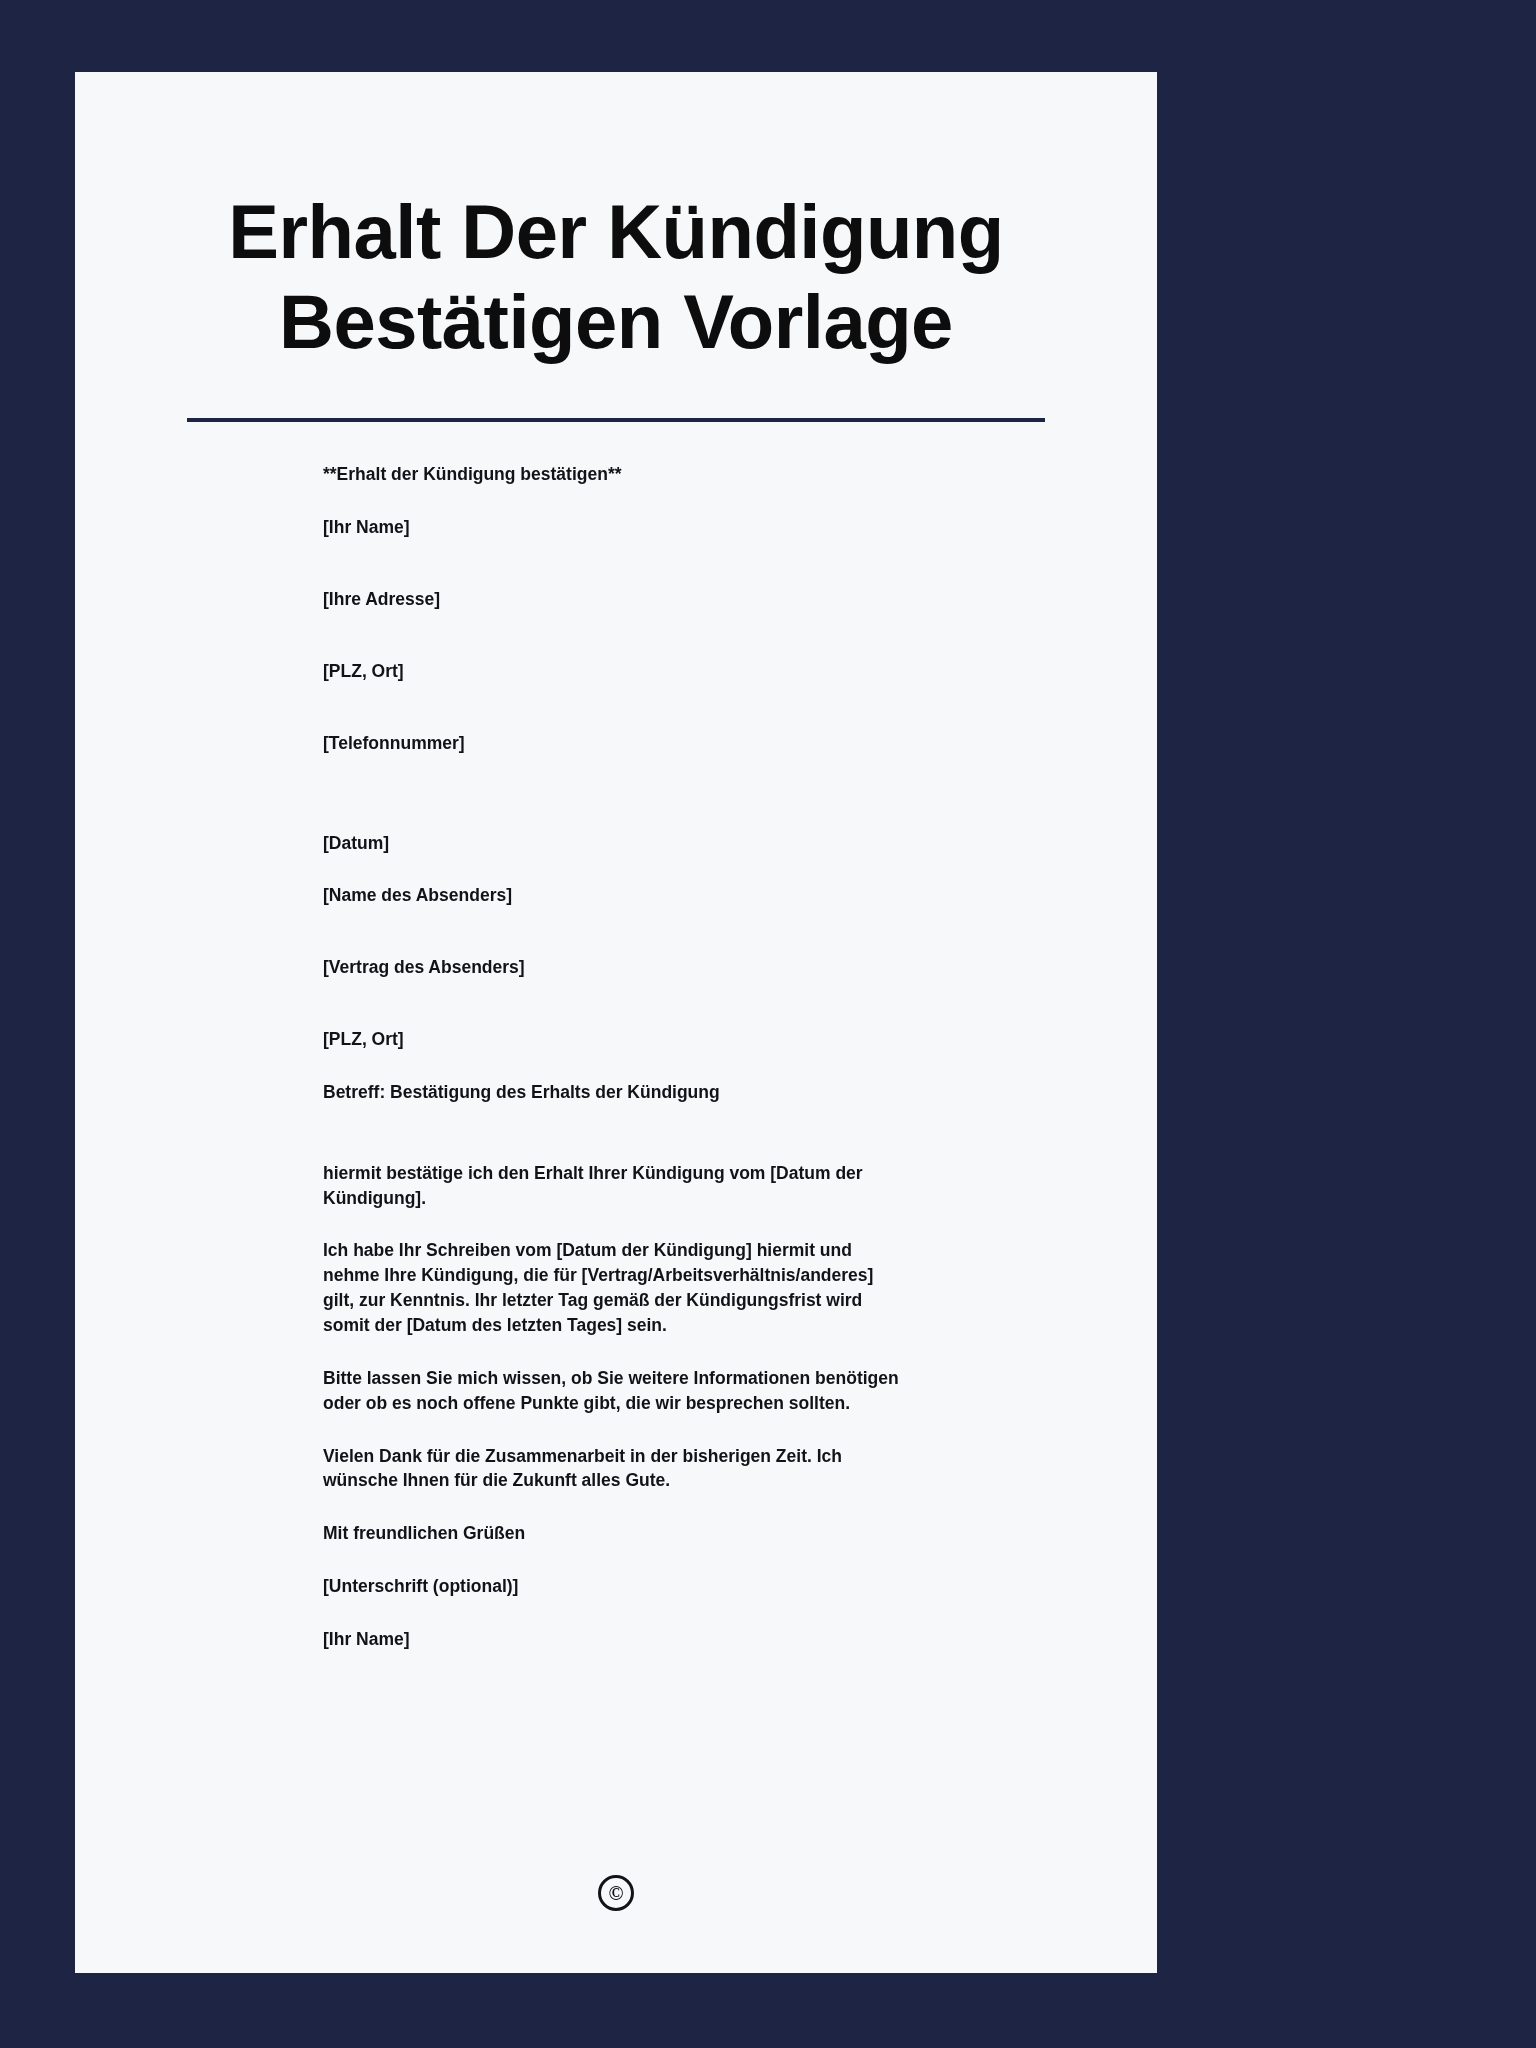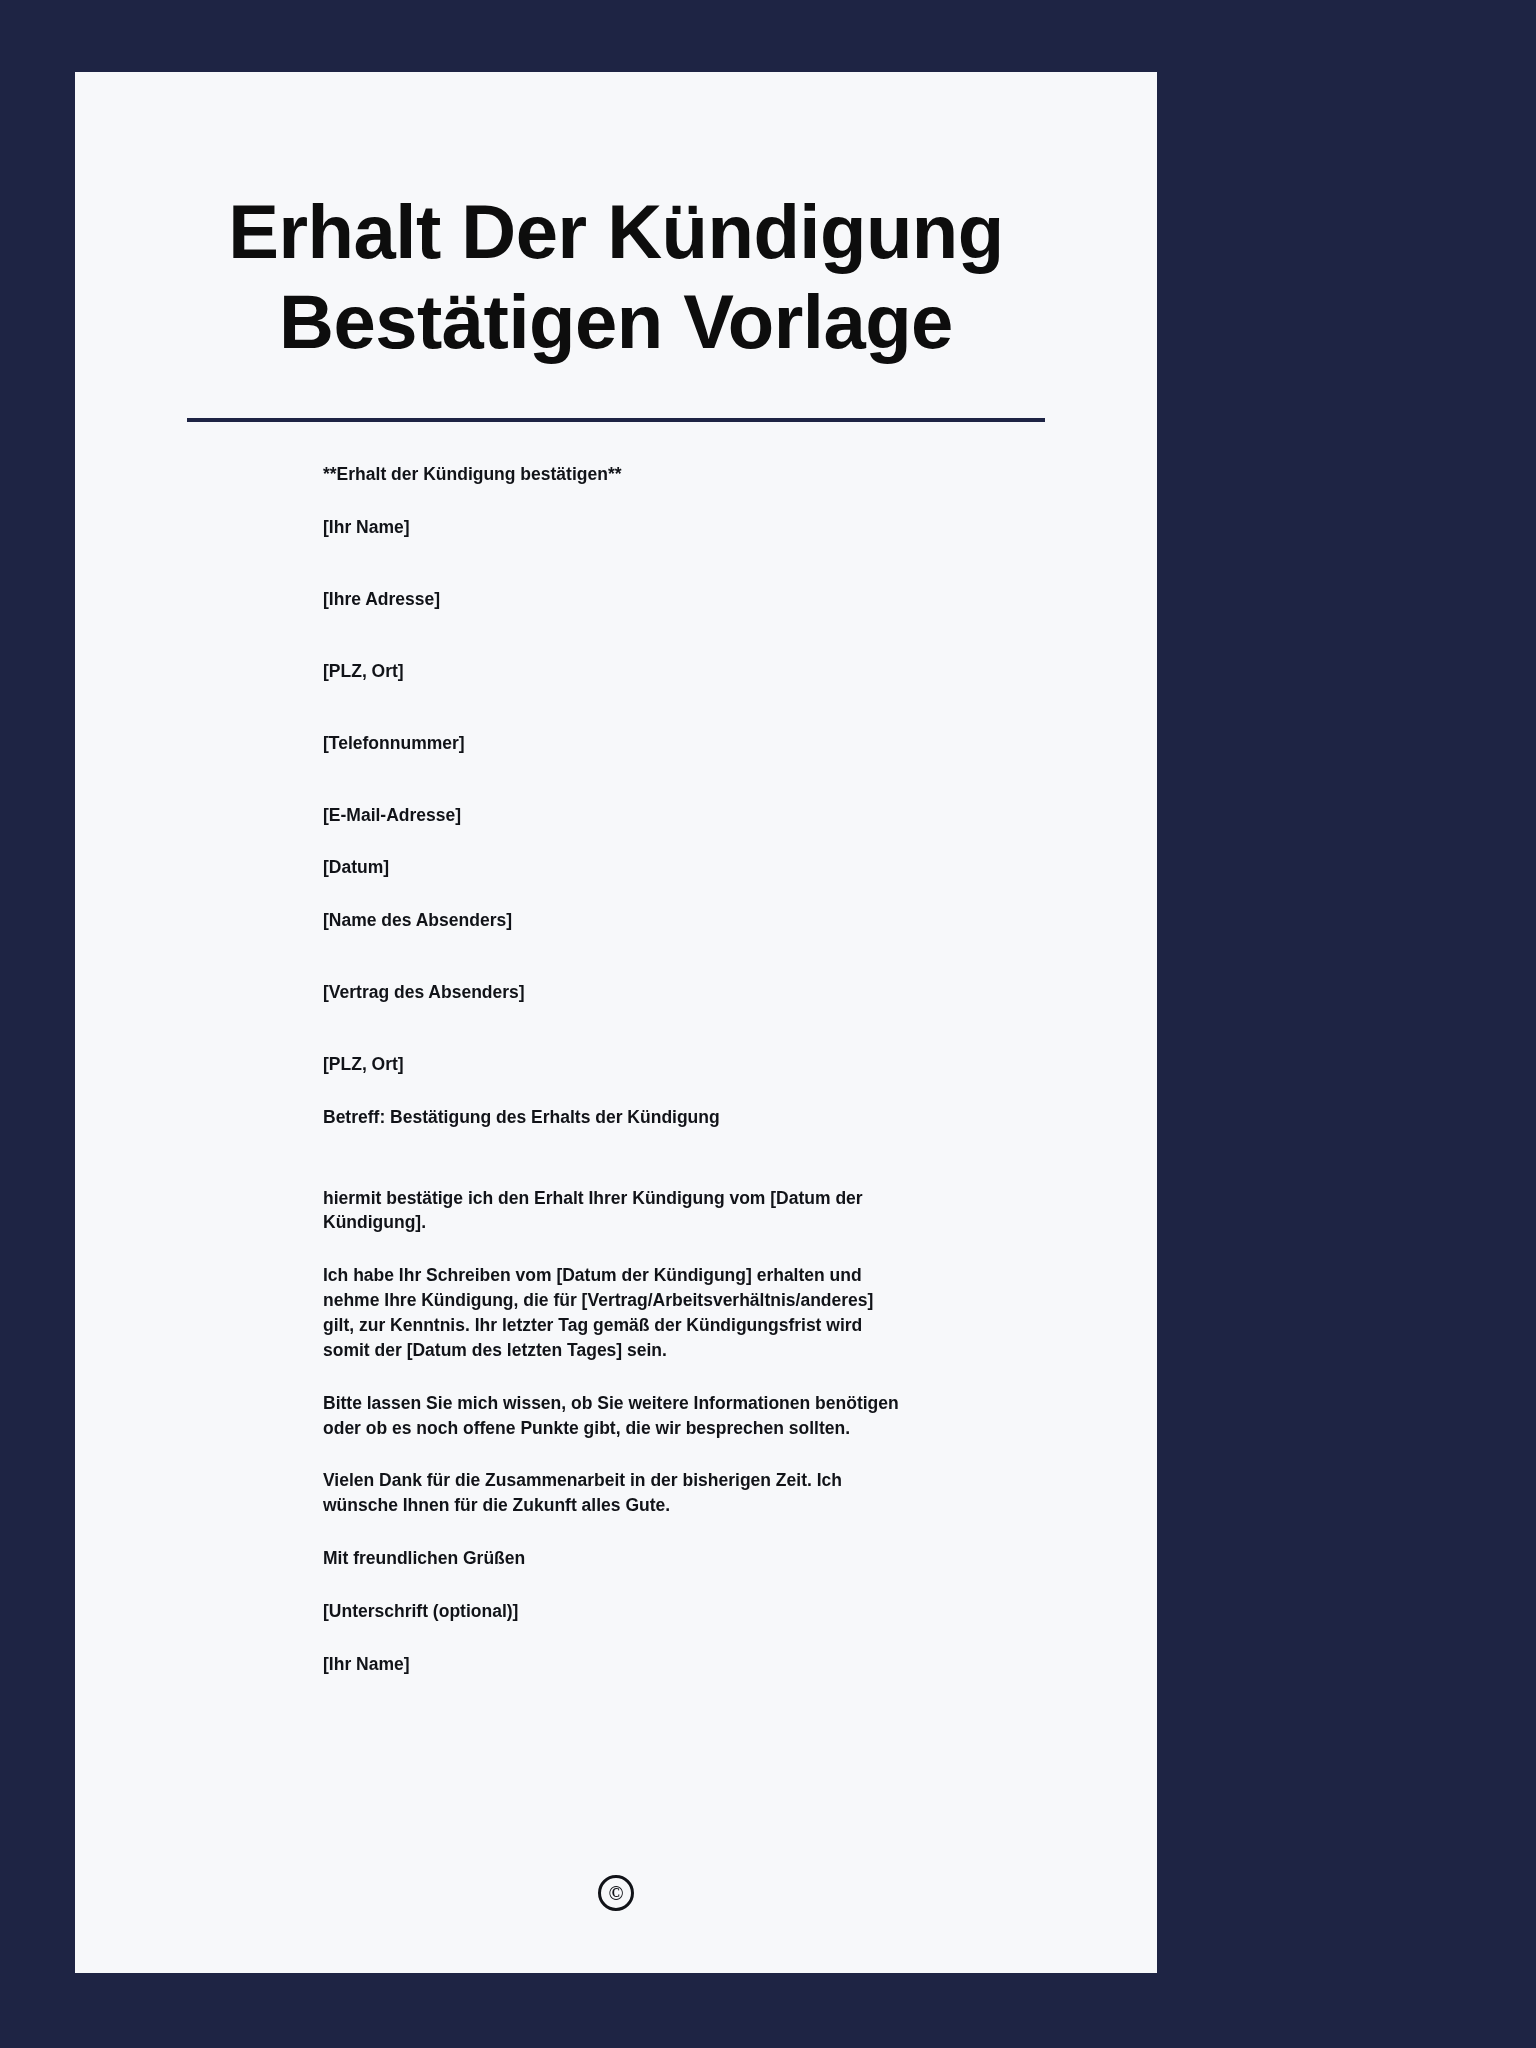--- a/index.html
+++ b/index.html
@@ -105,21 +105,20 @@
 
       <p>[Ihre Adresse]</p>
       <div class="gap-lg"></div>
 
       <p>[PLZ, Ort]</p>
       <div class="gap-lg"></div>
 
       <p>[Telefonnummer]</p>
       <div class="gap-lg"></div>
 
-      <p>[E-Mail-Adresse]</p>
       <div class="gap-md"></div>
 
       <p>[Datum]</p>
       <div class="gap-md"></div>
 
       <p>[Name des Absenders]</p>
       <div class="gap-lg"></div>
 
       <p>[Vertrag des Absenders]</p>
       <div class="gap-lg"></div>
@@ -128,21 +127,21 @@
       <div class="gap-md"></div>
 
       <p>Betreff: Bestätigung des Erhalts der Kündigung</p>
       <div class="gap-md"></div>
 
       <div class="gap-md"></div>
 
       <p>hiermit bestätige ich den Erhalt Ihrer Kündigung vom [Datum der Kündigung].</p>
       <div class="gap-md"></div>
 
-      <p>Ich habe Ihr Schreiben vom [Datum der Kündigung] erhalten und nehme Ihre Kündigung, die für [Vertrag/Arbeitsverhältnis/anderes] gilt, zur Kenntnis. Ihr letzter Tag gemäß der Kündigungsfrist wird somit der [Datum des letzten Tages] sein.</p>
+      <p>Ich habe Ihr Schreiben vom [Datum der Kündigung] hiermit und nehme Ihre Kündigung, die für [Vertrag/Arbeitsverhältnis/anderes] gilt, zur Kenntnis. Ihr letzter Tag gemäß der Kündigungsfrist wird somit der [Datum des letzten Tages] sein.</p>
       <div class="gap-md"></div>
 
       <p>Bitte lassen Sie mich wissen, ob Sie weitere Informationen benötigen oder ob es noch offene Punkte gibt, die wir besprechen sollten.</p>
       <div class="gap-md"></div>
 
       <p>Vielen Dank für die Zusammenarbeit in der bisherigen Zeit. Ich wünsche Ihnen für die Zukunft alles Gute.</p>
       <div class="gap-md"></div>
 
       <p>Mit freundlichen Grüßen</p>
       <div class="gap-md"></div>

